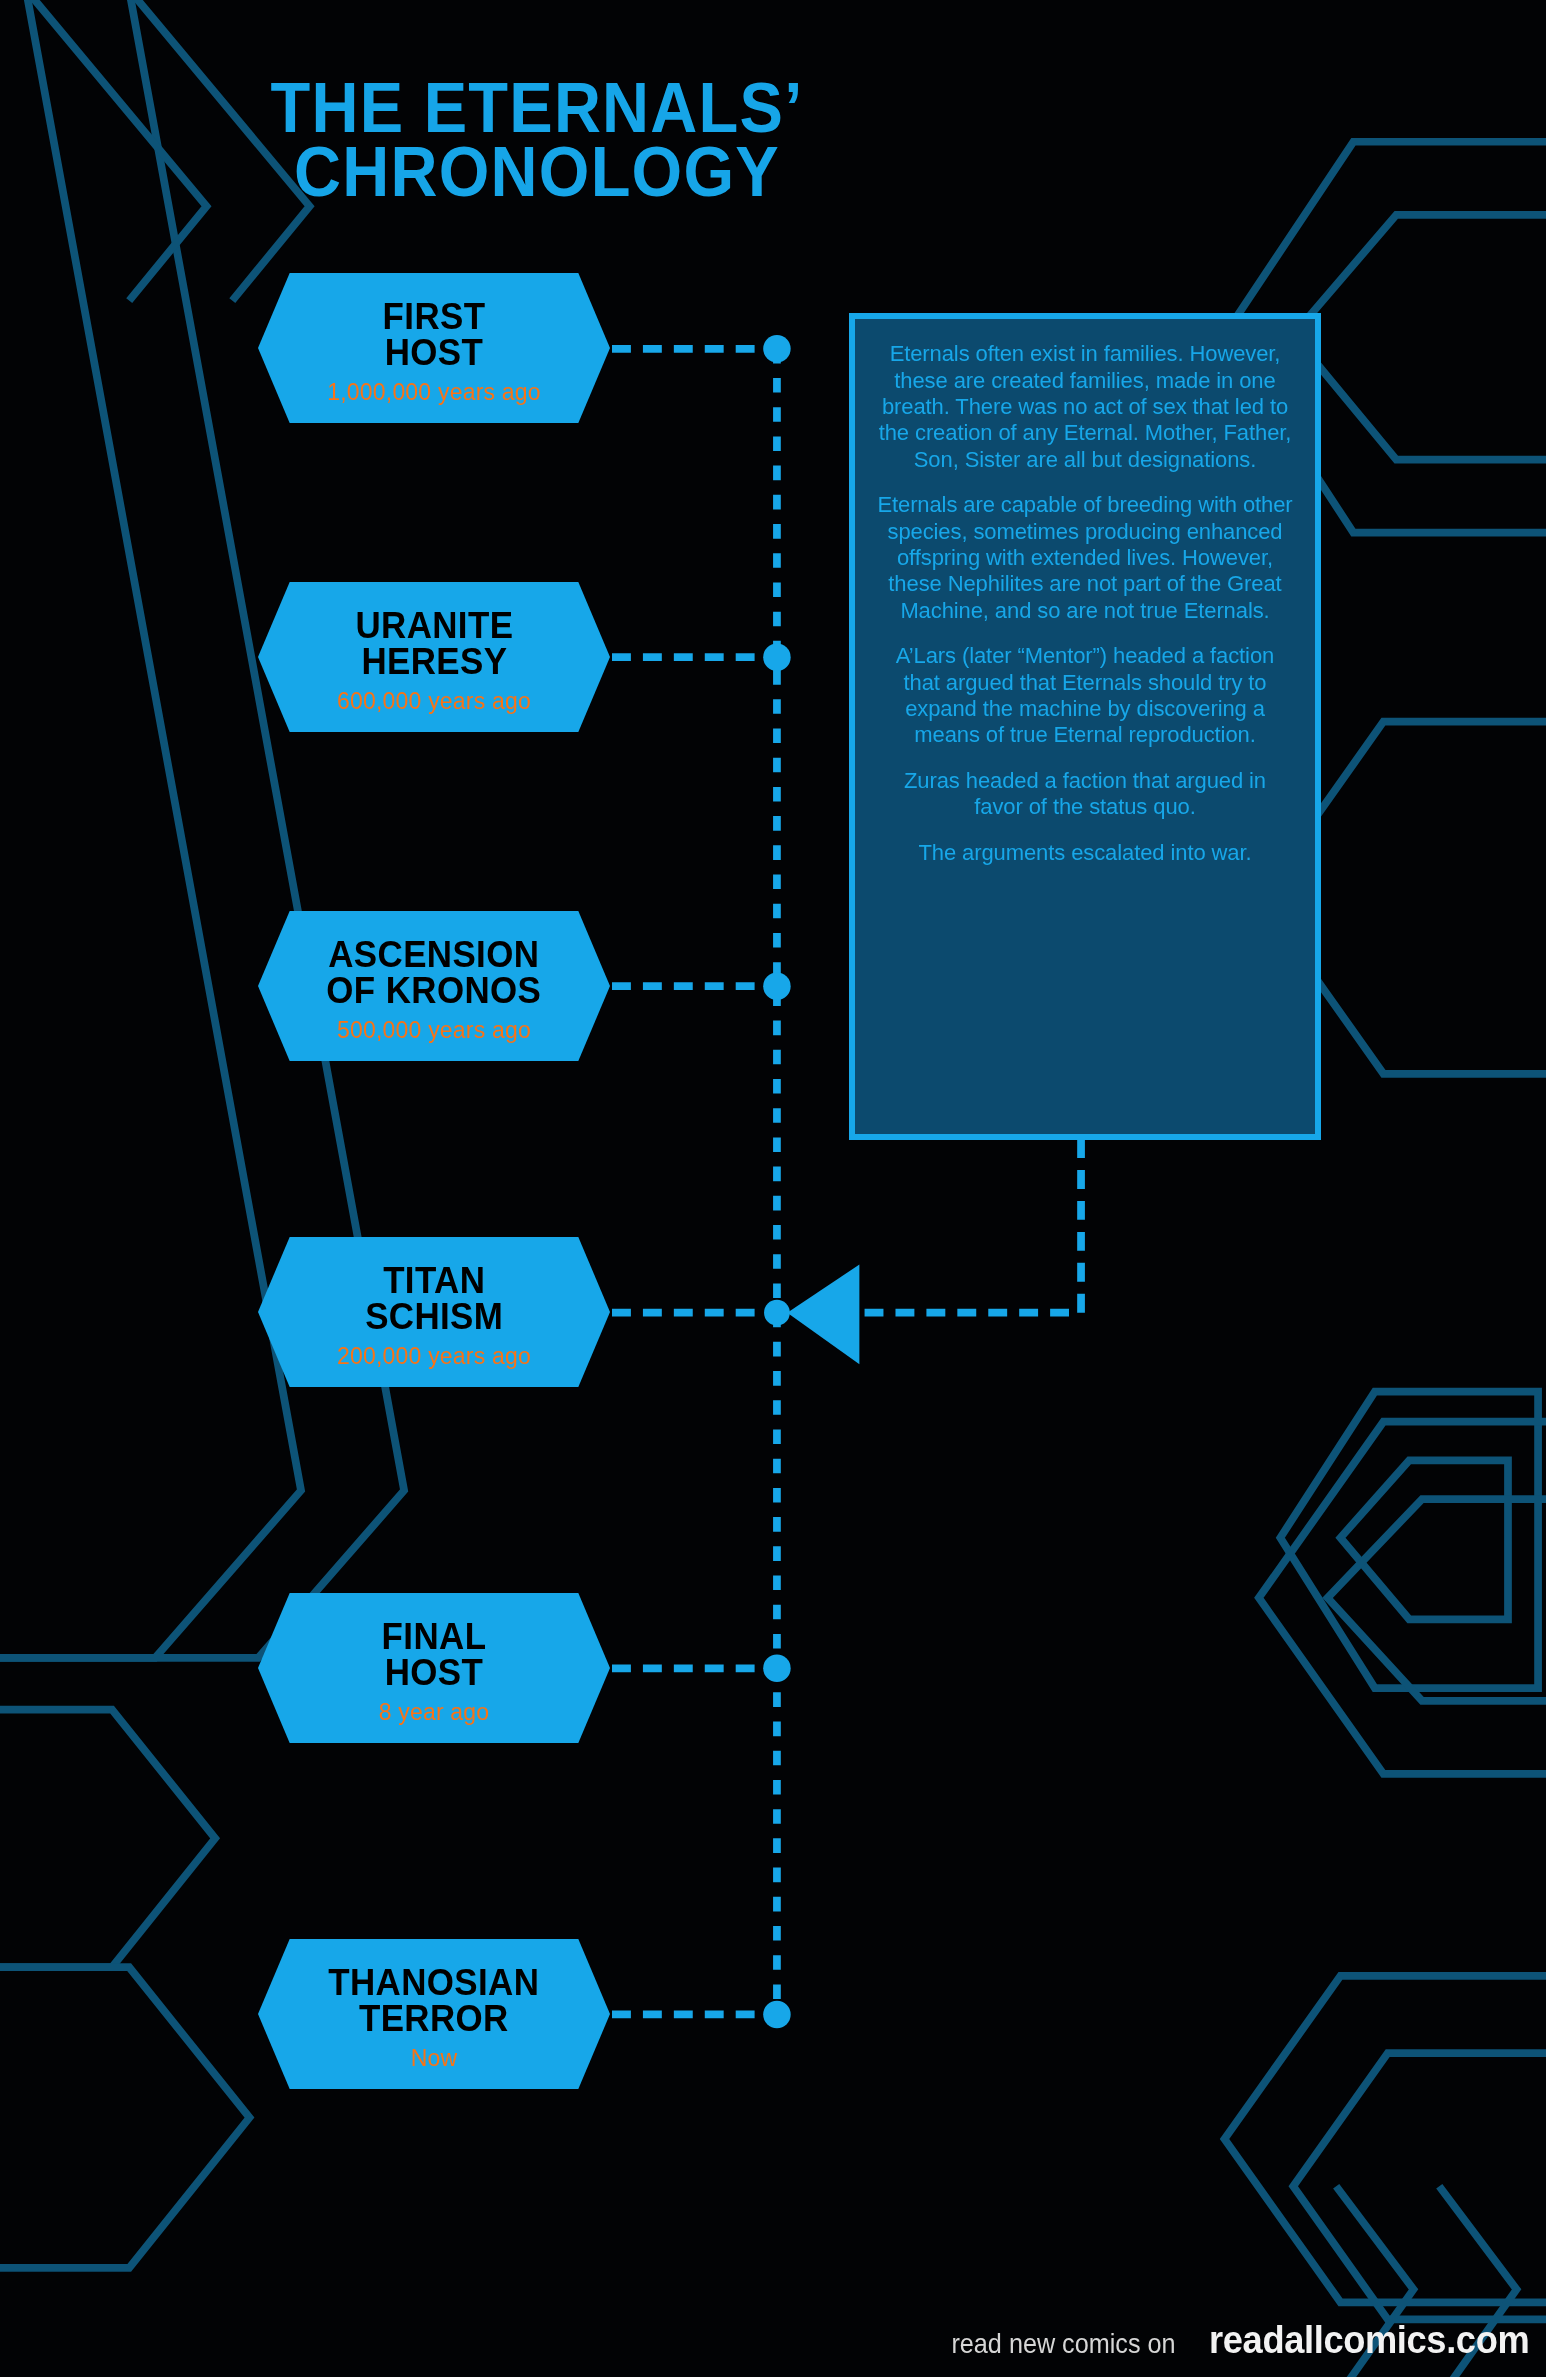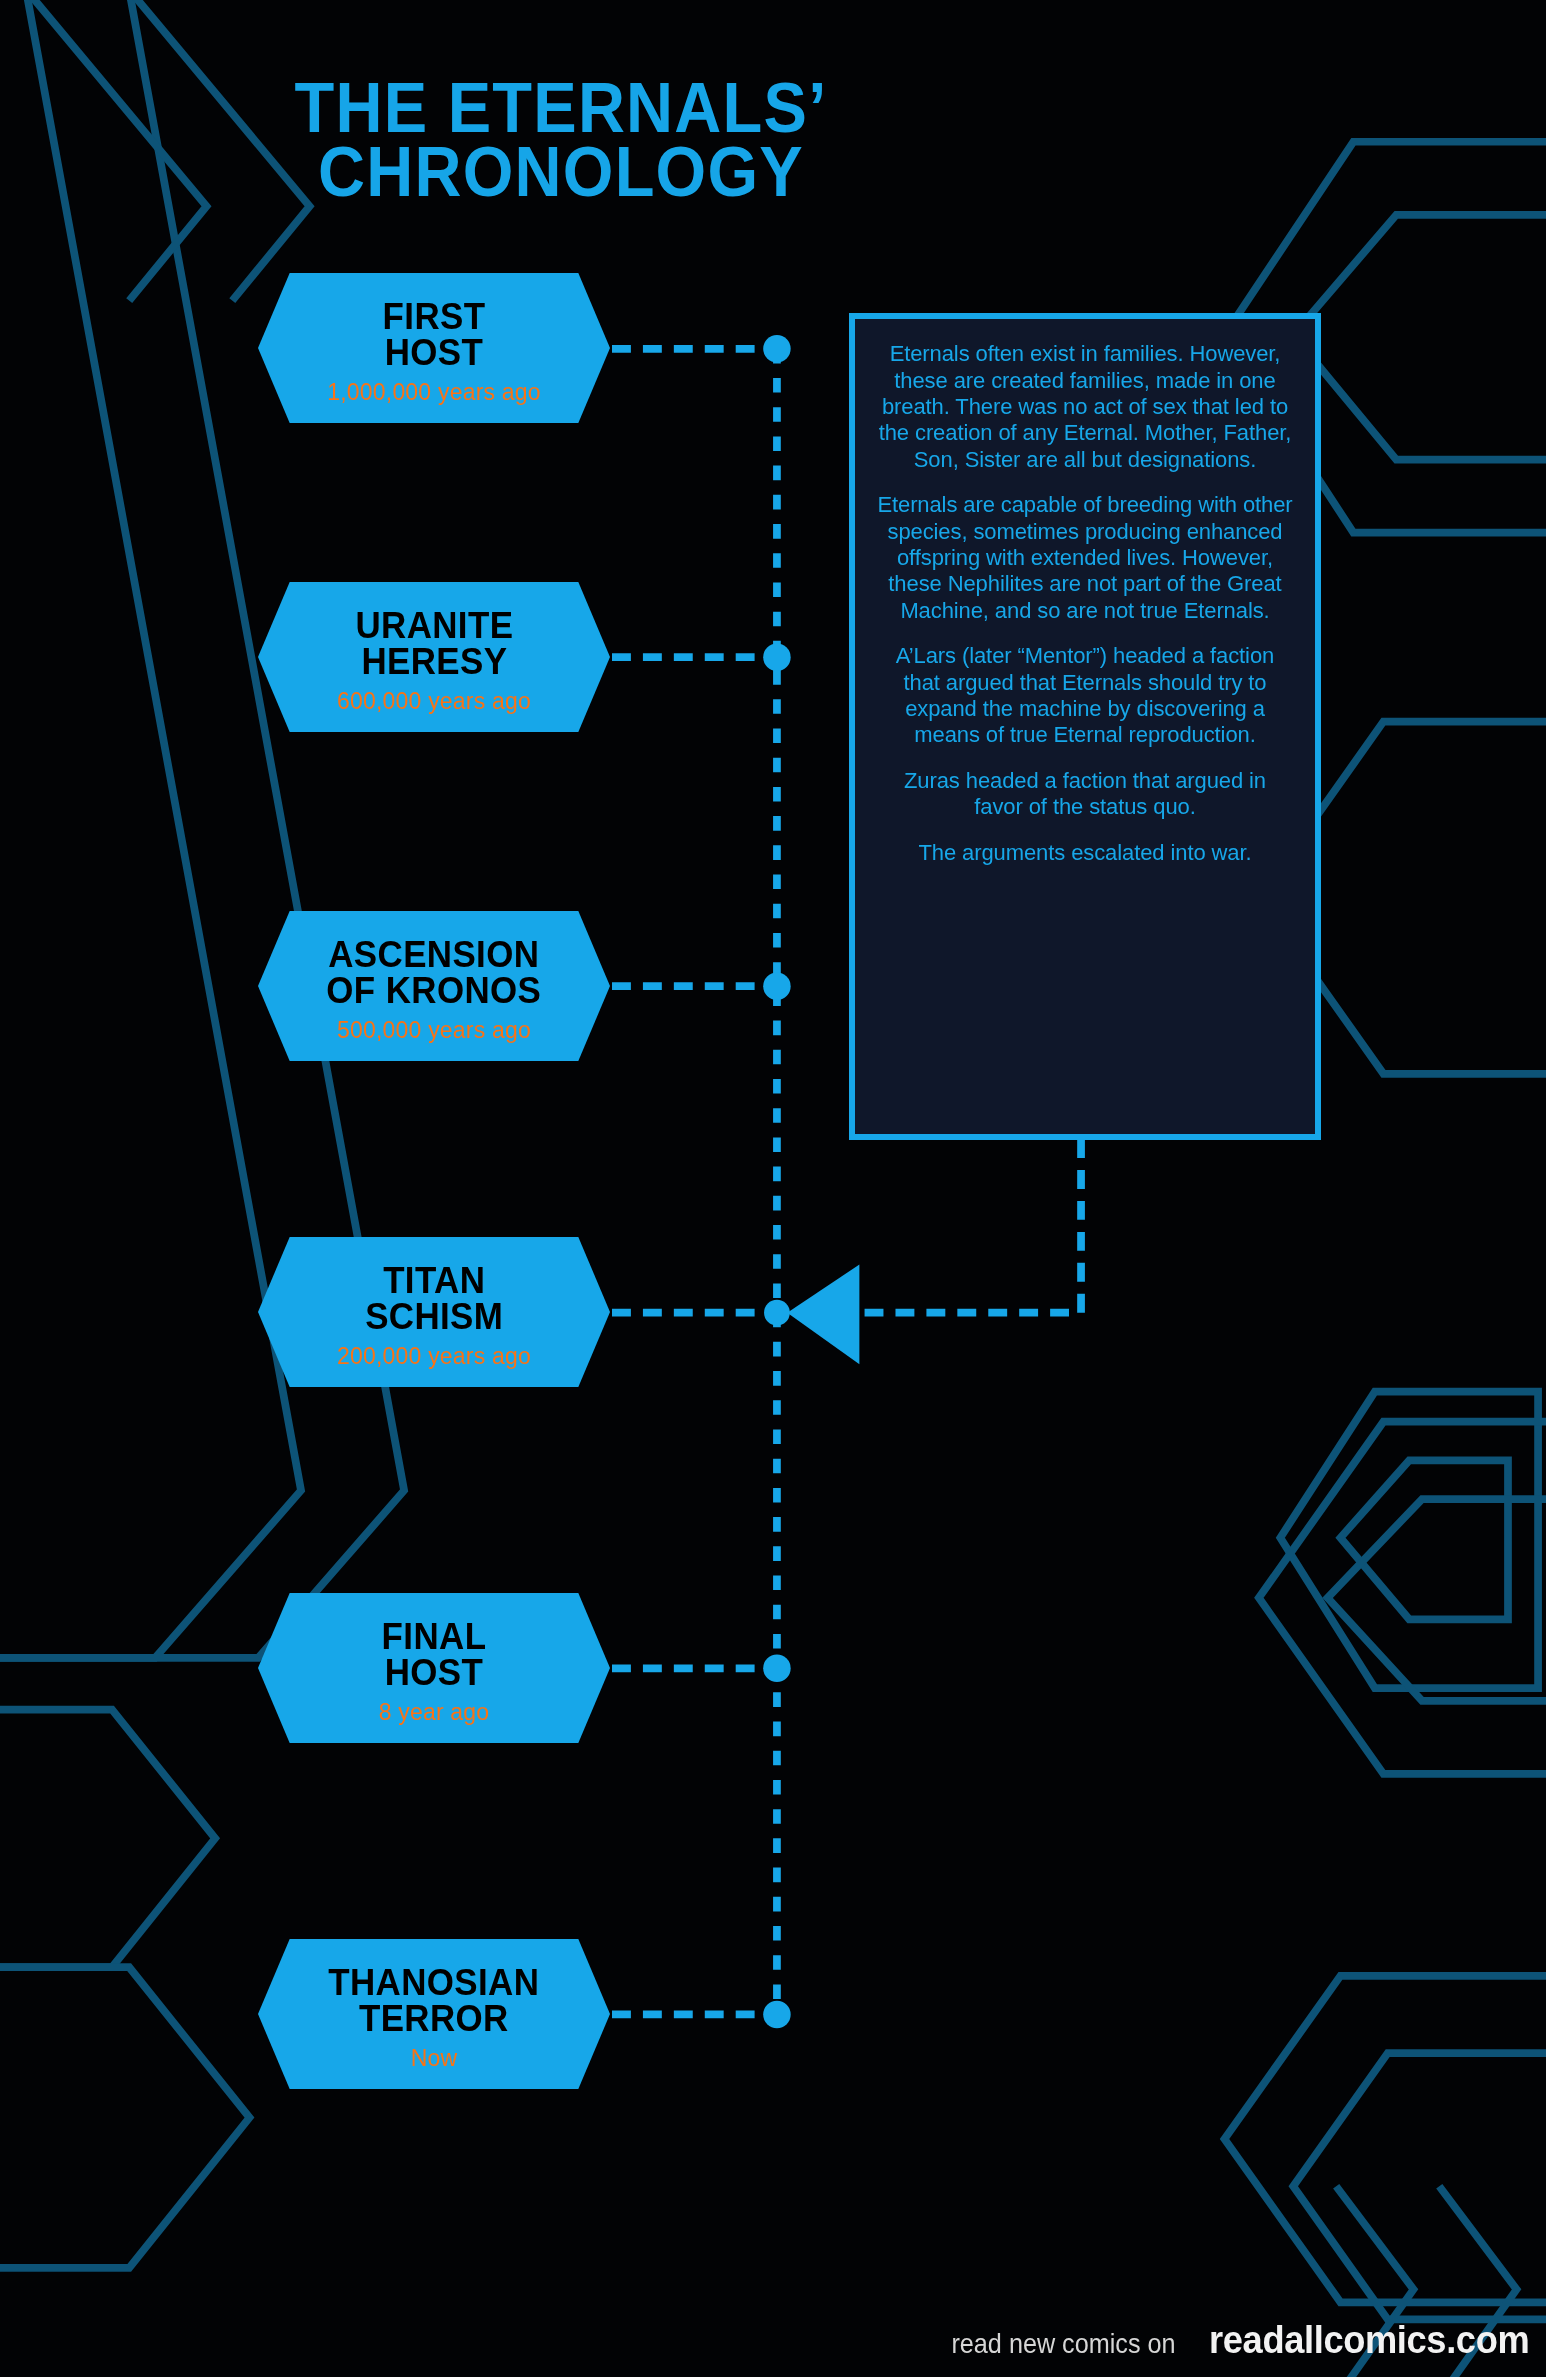--- a/index.html
+++ b/index.html
@@ -27,21 +27,20 @@
   }
 
   
   #title-block {
     position: absolute;
     left: 0;
     top: 76px;
     width: 1074px;
     text-align: center;
     z-index: 5;
-    margin-left: 24px;
   }
   .title-line {
     display: block;
     color: #16a5e8;
     font-family: "Liberation Sans Narrow", "Liberation Sans", sans-serif;
     font-weight: bold;
     font-size: 70px;
     line-height: 0.92;
     letter-spacing: 1.3px;
     transform: scaleX(0.93);
@@ -105,21 +104,21 @@
 
   
   #info-panel {
     position: absolute;
     left: 849px;
     top: 313px;
     width: 472px;
     height: 827px;
     box-sizing: border-box;
     border: 6px solid #17a7e9;
-    background: #0f172a;
+    background: #0c4a6e;
     z-index: 6;
     padding: 22.3px 22.3px 0 22.3px;
     overflow: hidden;
   }
   #info-panel p {
     margin: 0 0 19px 0;
     color: #17a7e9;
     font-family: "Liberation Sans", sans-serif;
     font-size: 22px;
     line-height: 1.20;

